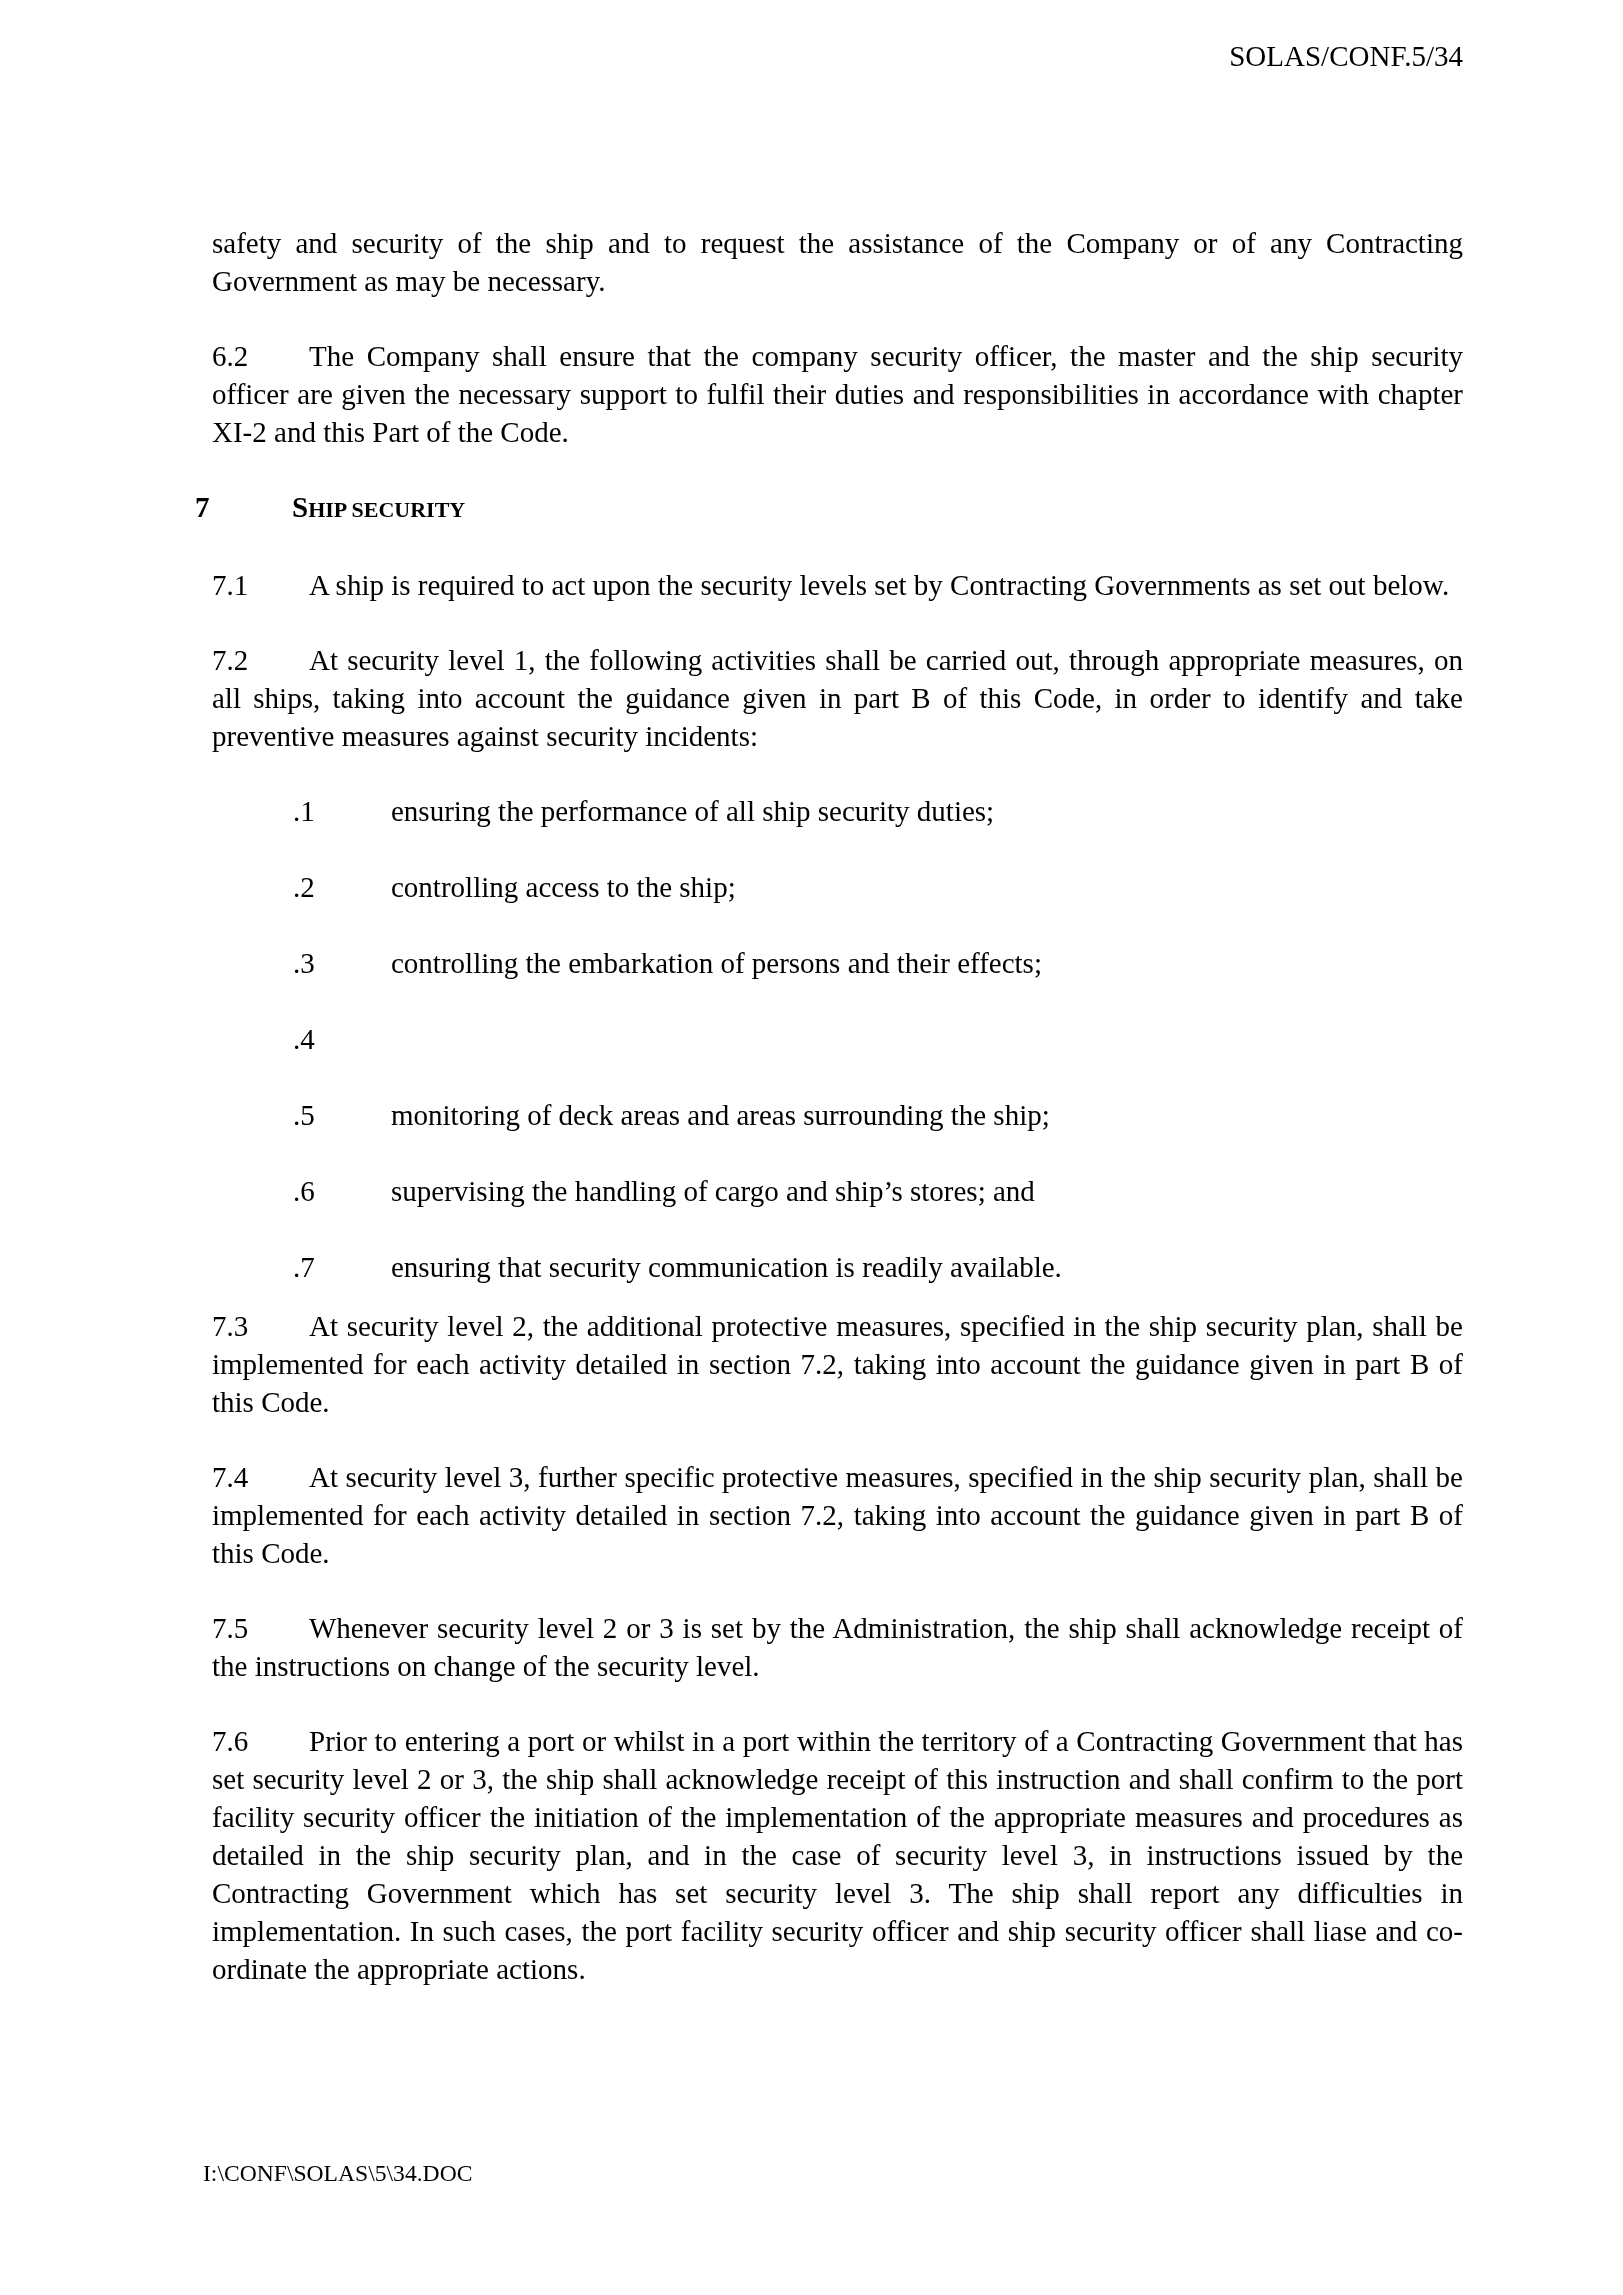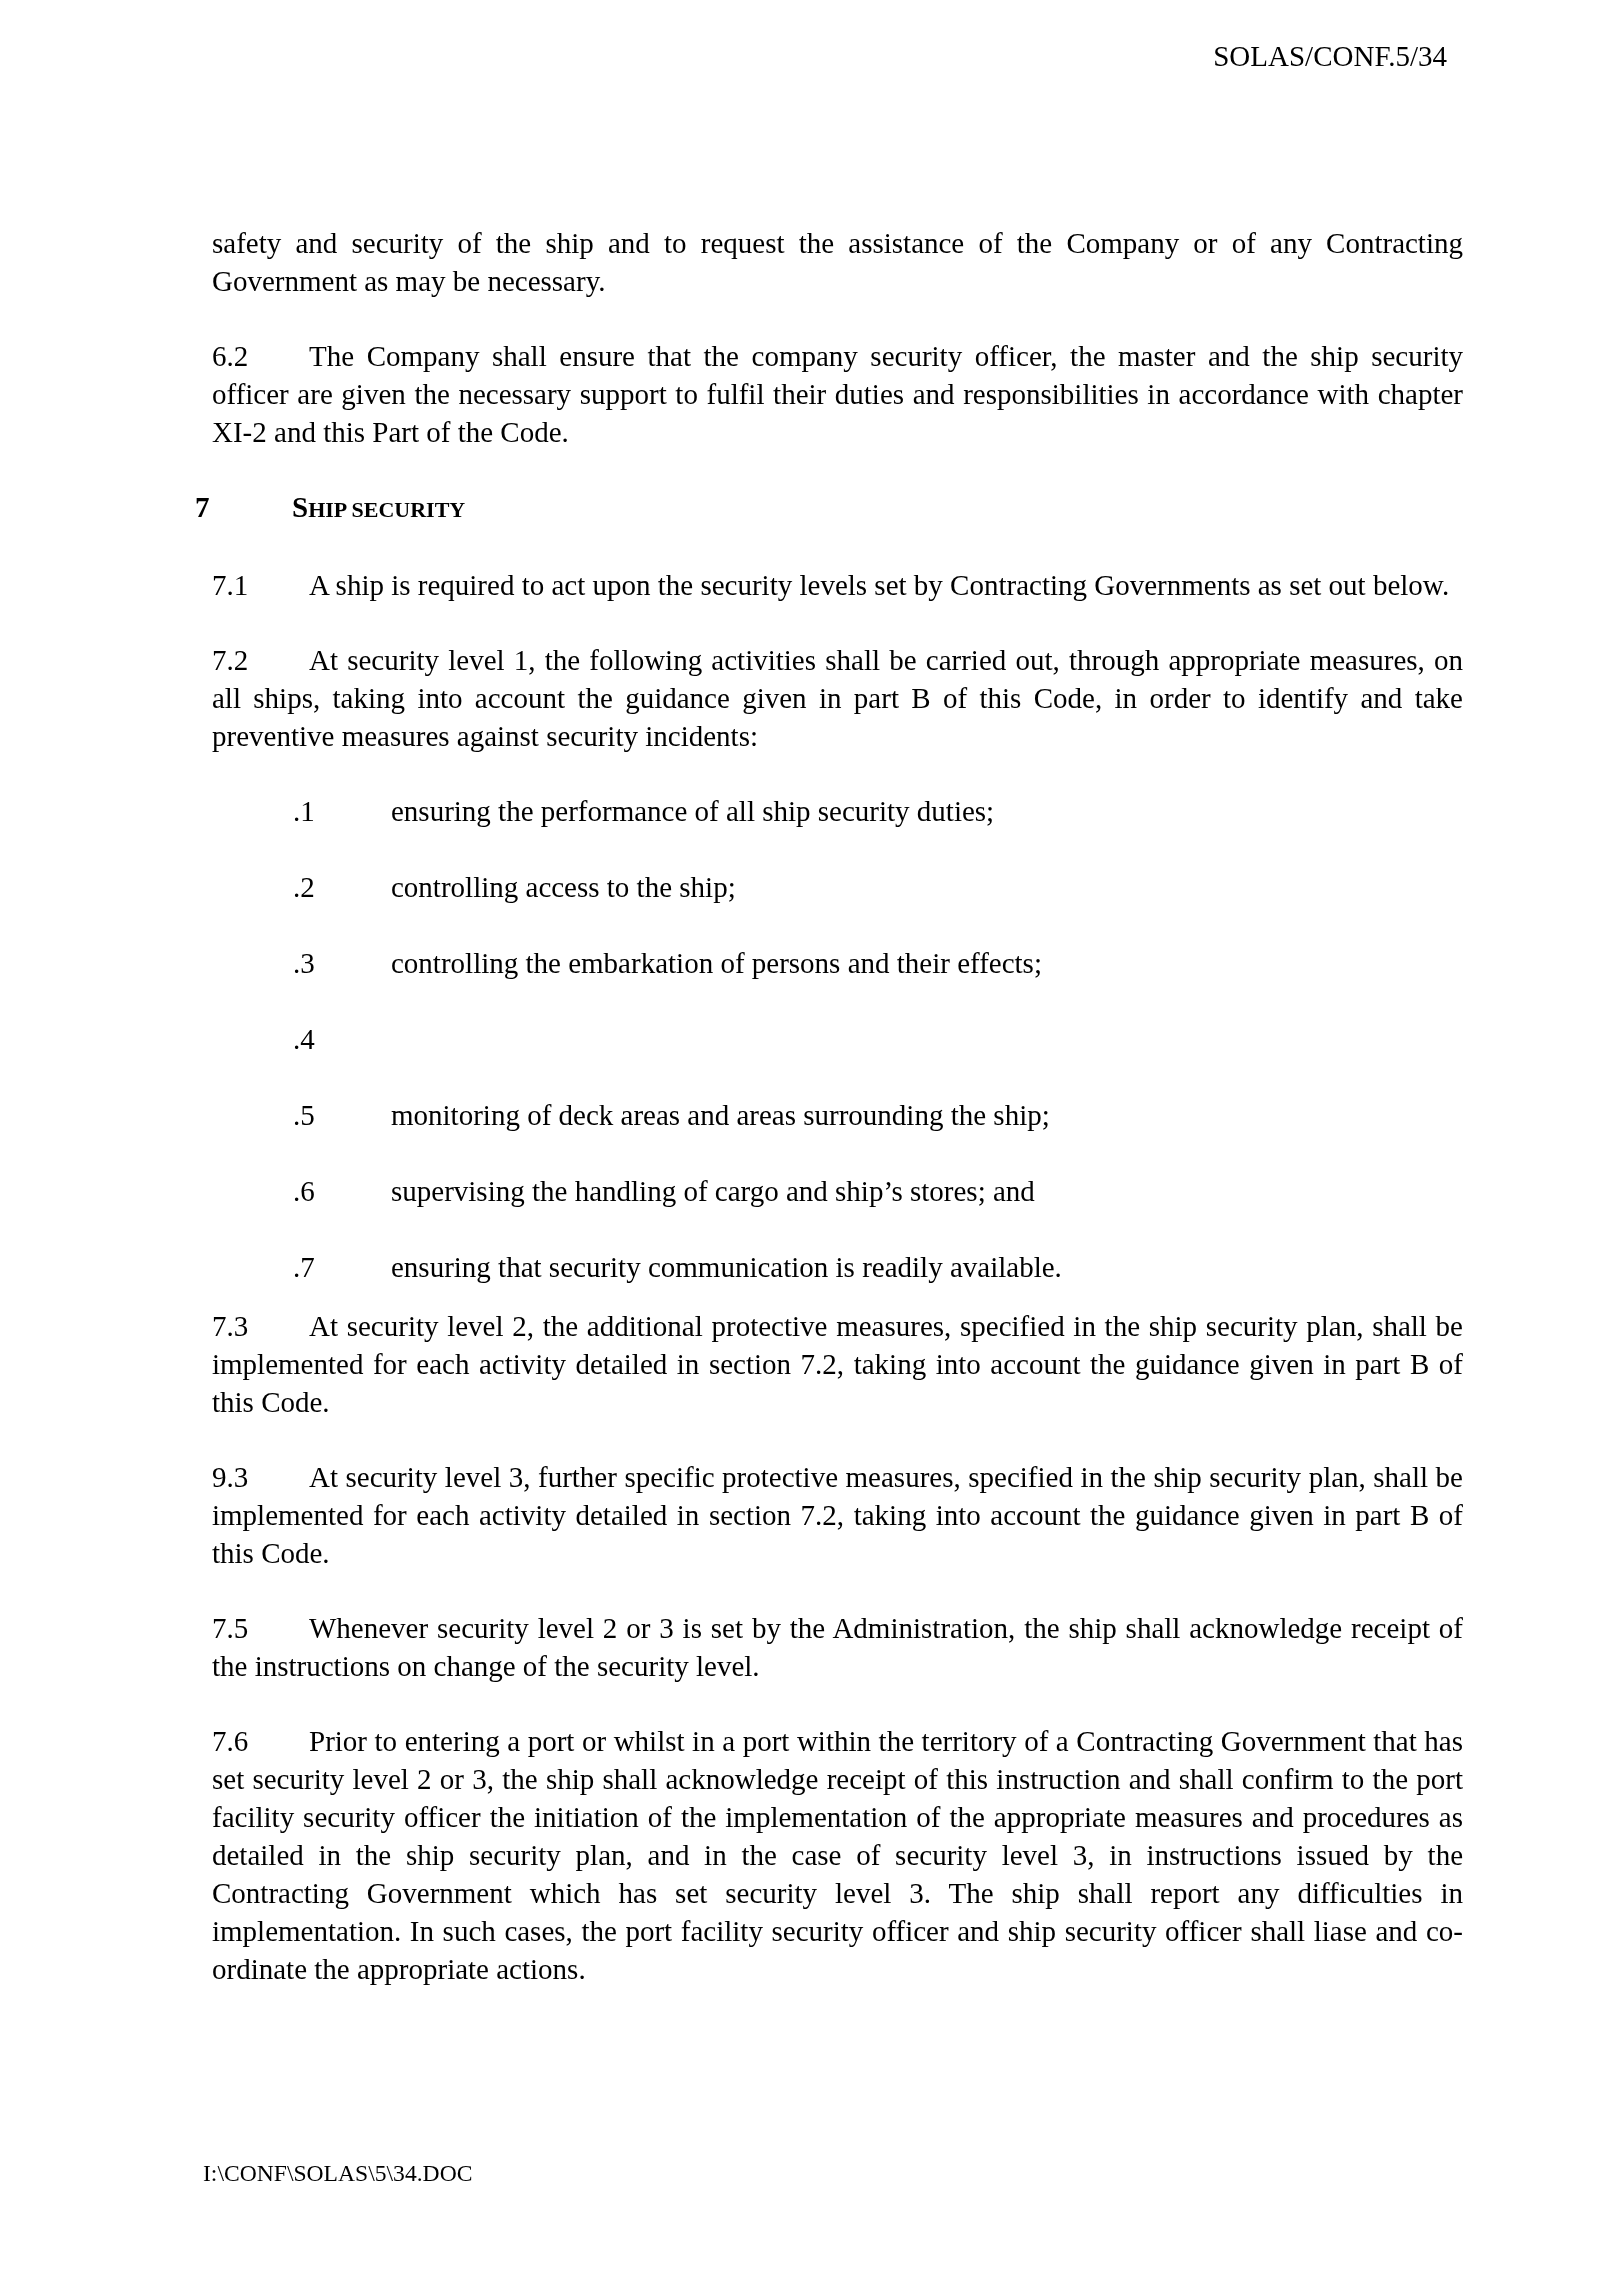--- a/index.html
+++ b/index.html
@@ -18,21 +18,21 @@
       line-height: 38px;
     }
     .page {
       position: absolute;
       left: 195px;
       top: 0;
       width: 1268px;
     }
     .header {
       position: absolute;
-      right: 16px;
+      right: 0;
       top: 38px;
       text-align: right;
       width: 654px;
     }
     .header div {
       line-height: 37px;
     }
     .body {
       position: absolute;
       left: 0;
@@ -141,21 +141,21 @@
           <span>supervising the handling of cargo and ship’s stores; and</span>
         </li>
       <li>
           <span class="marker">.7</span>
           <span>ensuring that security communication is readily available.</span>
         </li>
     </ul>
 
     <p class="para"><span class="num">7.3</span><span>At security level 2, the additional protective measures, specified in the ship security plan, shall be implemented for each activity detailed in section 7.2, taking into account the guidance given in part B of this Code.</span></p>
 
-    <p class="para"><span class="num">9.3</span><span>At security level 3, further specific protective measures, specified in the ship security plan, shall be implemented for each activity detailed in section 7.2, taking into account the guidance given in part B of this Code.</span></p>
+    <p class="para"><span class="num">7.4</span><span>At security level 3, further specific protective measures, specified in the ship security plan, shall be implemented for each activity detailed in section 7.2, taking into account the guidance given in part B of this Code.</span></p>
 
     <p class="para"><span class="num">7.5</span><span>Whenever security level 2 or 3 is set by the Administration, the ship shall acknowledge receipt of the instructions on change of the security level.</span></p>
 
     <p class="para"><span class="num">7.6</span><span>Prior to entering a port or whilst in a port within the territory of a Contracting Government that has set security level 2 or 3, the ship shall acknowledge receipt of this instruction and shall confirm to the port facility security officer the initiation of the implementation of the appropriate measures and procedures as detailed in the ship security plan, and in the case of security level 3, in instructions issued by the Contracting Government which has set security level 3. The ship shall report any difficulties in implementation.  In such cases, the port facility security officer and ship security officer shall liase and co-ordinate the appropriate actions.</span></p>
 
   </div>
 </div>
 
 <div class="footer">
   <span>I:\CONF\SOLAS\5\34.DOC</span>

